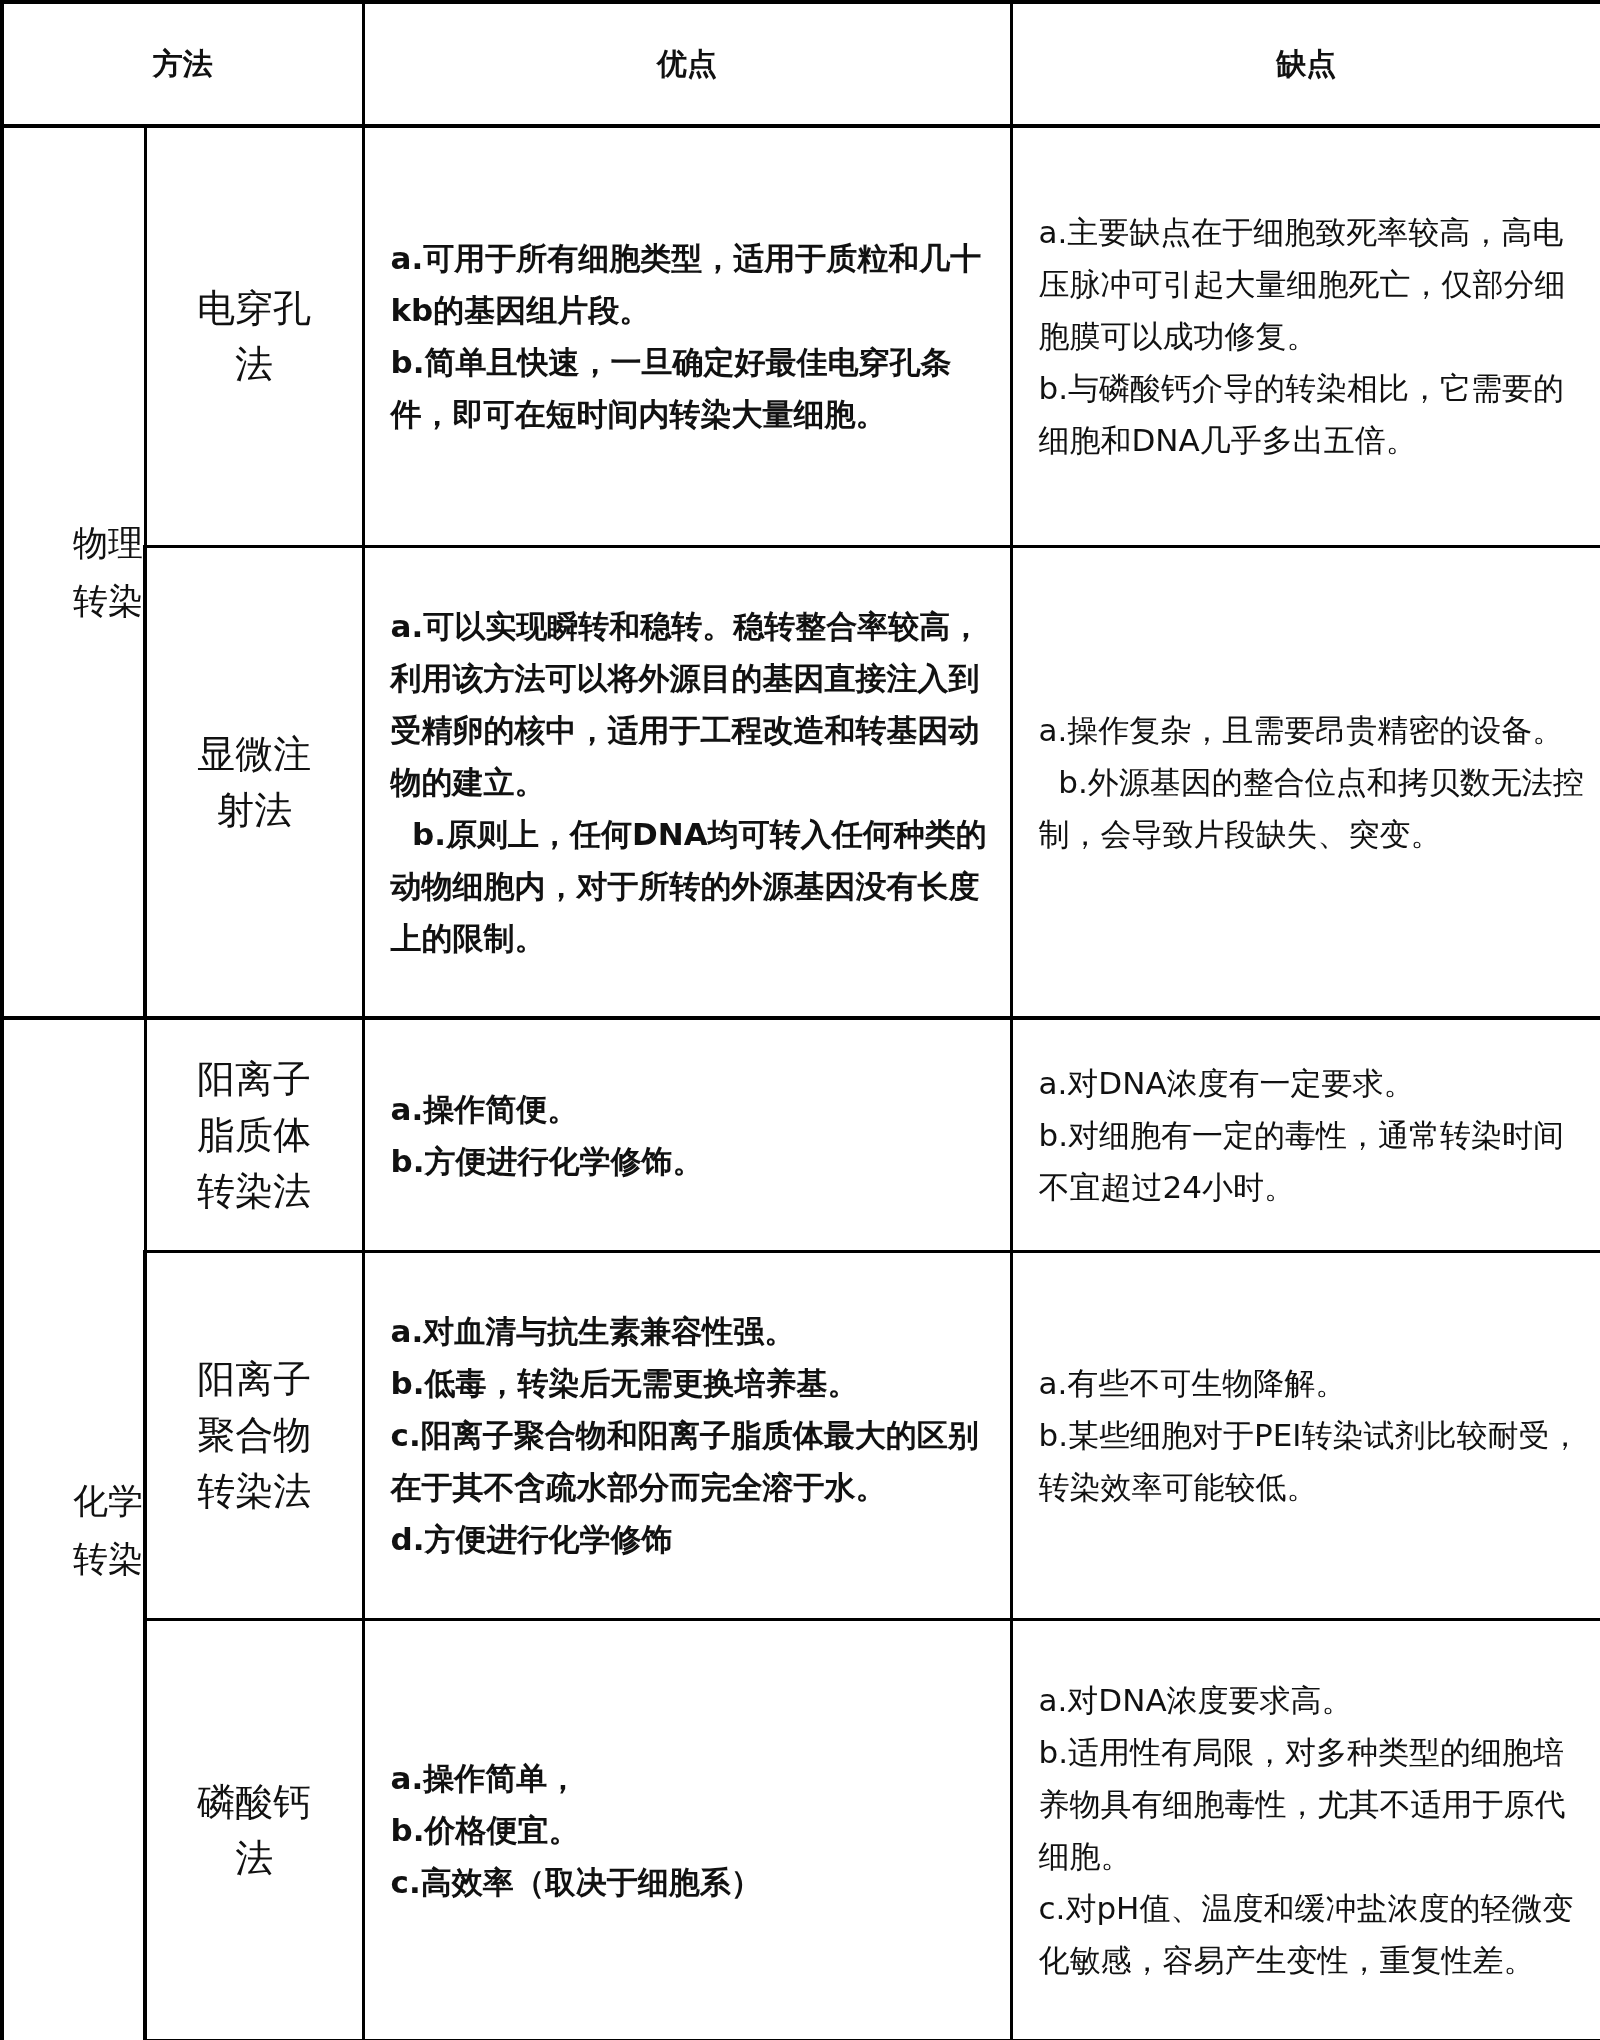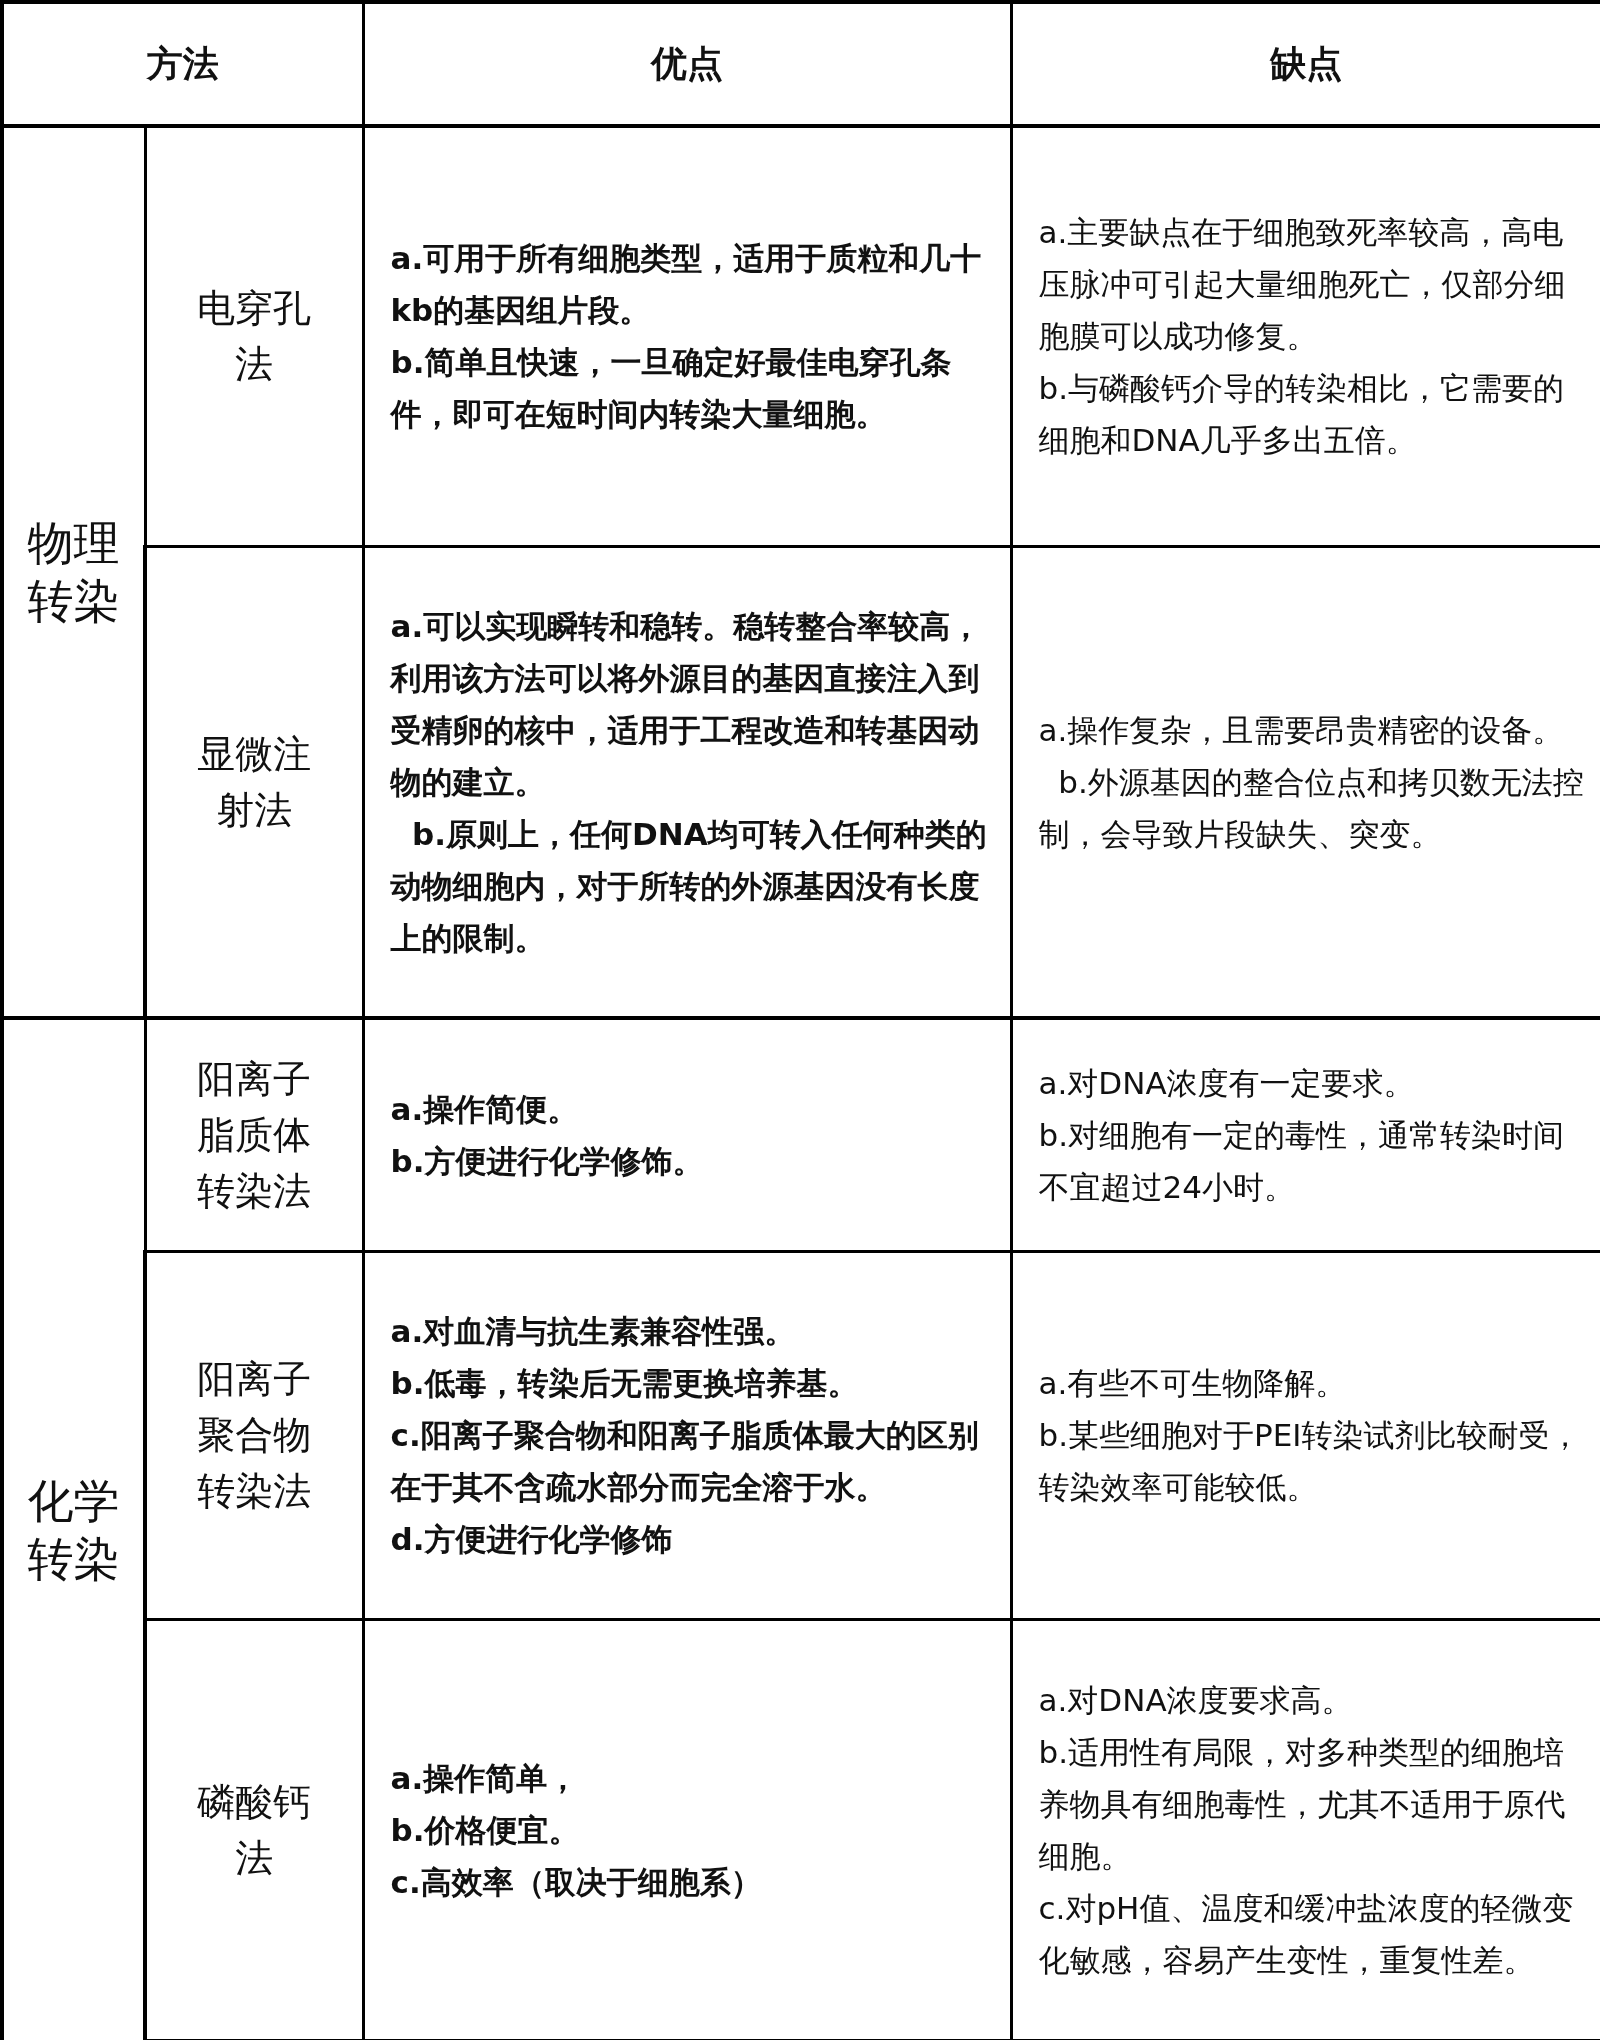--- a/index.html
+++ b/index.html
@@ -16,28 +16,28 @@
       border: 3px solid #000000;
       padding: 0;
       vertical-align: middle;
     }
     .tbl tr:first-child th { border-top-width: 4px; }
     .tbl tr > *:first-child { border-left-width: 4px; }
     .tbl tr > *:last-child { border-right-width: 4px; }
     .tbl tr:last-child td { border-bottom-width: 4px; }
     .hdr th {
       height: 120px;
-      font-size: 36px;
+      font-size: 30px;
       font-weight: bold;
       text-align: center;
     }
     .hdr th.thick-bottom { border-bottom-width: 4px; }
     .group {
-      font-size: 46px;
-      text-align: center;
+      font-size: 35px;
+      text-align: right;
       line-height: 58px;
     }
     .group.bold { font-weight: normal; }
     .group span { display: inline-block; width: 2.05em; }
     .method {
       font-size: 38px;
       text-align: center;
       line-height: 56px;
     }
     .method span { display: inline-block; width: 3.2em; }

